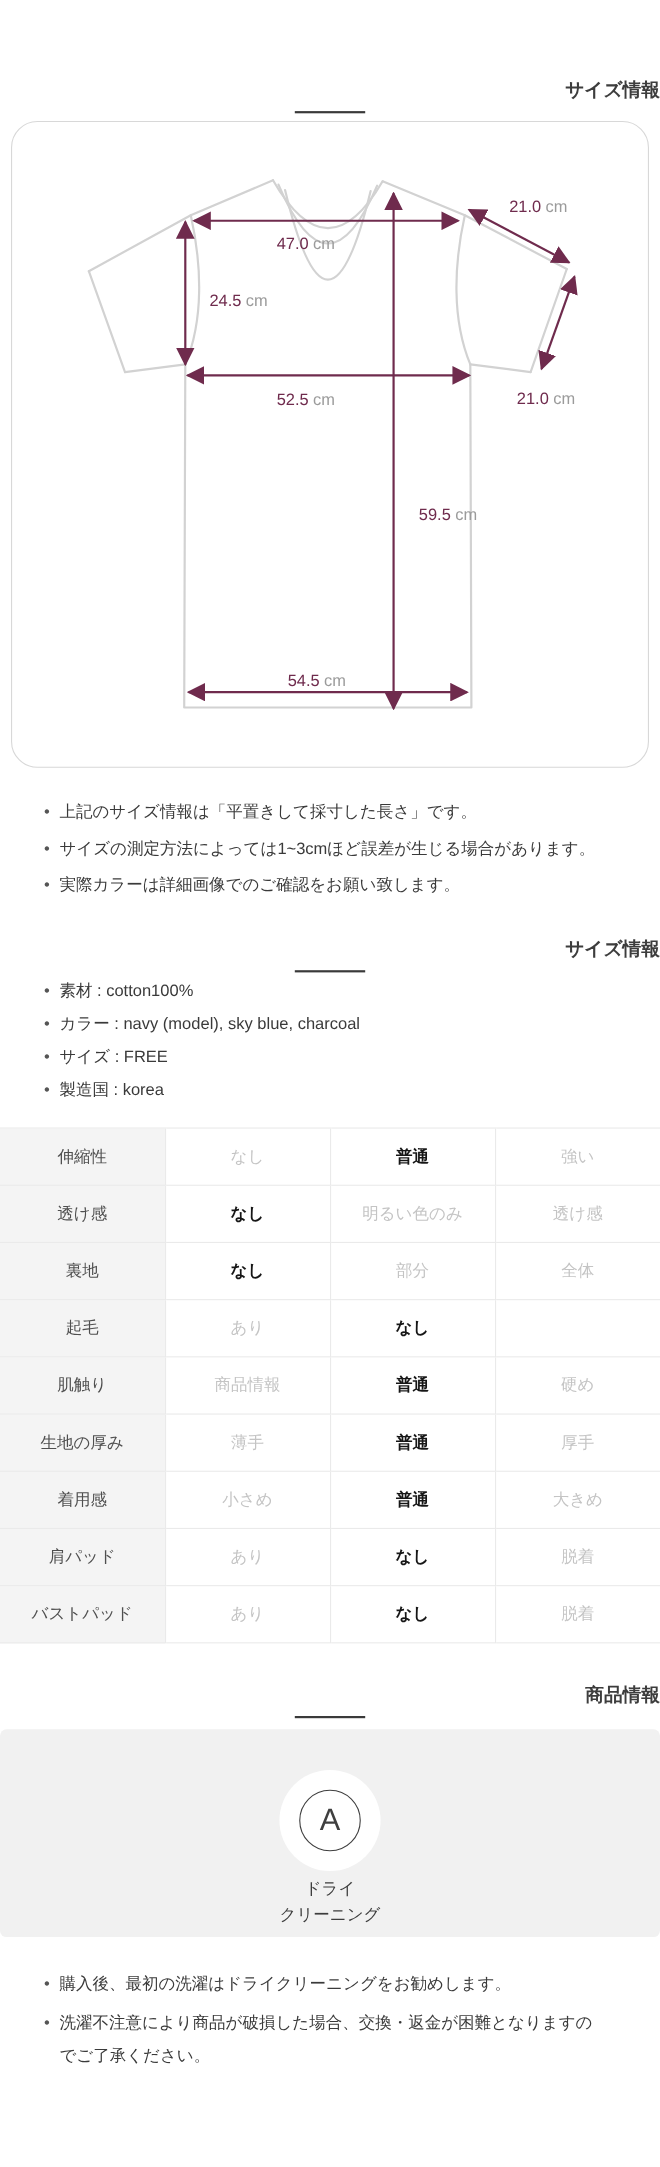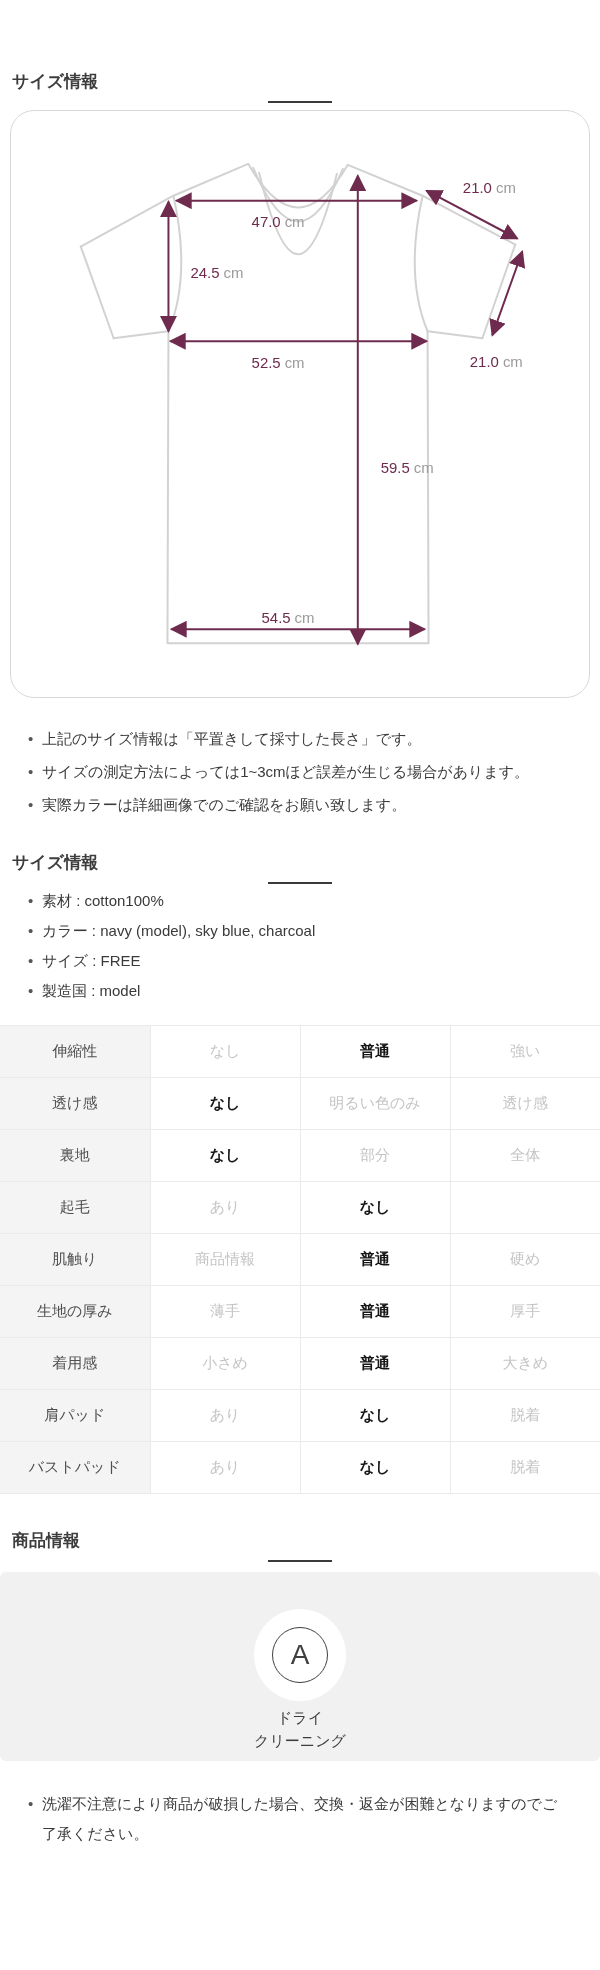--- a/index.html
+++ b/index.html
@@ -23,21 +23,21 @@
   .page{width:600px;}
 
   .page-title{
     margin:76px 0 0 0;
     text-align:center;
     font-size:25px;font-weight:400;color:var(--text-dark);
     letter-spacing:0.2px;
   }
 
   .section-heading{
-    margin:0;text-align:left;
+    margin:0;text-align:right;
     font-size:17px;font-weight:700;color:var(--text-dark);padding-left:12px;
   }
   .heading-underline{
     width:64px;height:2px;background:#3a3a3a;border:0;
     margin:8px auto 0 auto;
   }
   .hd1{margin-top:70px;}
   .hd2{margin-top:36px;}
   .hd3{margin-top:35px;}
 
@@ -50,21 +50,21 @@
   .diagram-box svg{display:block;width:578px;height:586px;}
 
   .shirt-line{fill:none;stroke:var(--shirt-line);stroke-width:2;stroke-linejoin:round;stroke-linecap:round;}
   .meas-line{fill:none;stroke:var(--accent);stroke-width:2;}
   .arrow-head{fill:var(--accent);}
   .meas-text{font-size:15px;}
   .meas-value{fill:var(--accent);}
   .meas-unit{fill:var(--unit-gray);}
 
   ul.bullets{
-    list-style:none;margin:0;padding:0 40px 0 0;
+    list-style:none;margin:12px;padding:0 40px 0 0;
   }
   ul.bullets li{
     position:relative;margin-left:28px;padding-left:14px;
     font-size:15px;line-height:21px;color:var(--text-body);
   }
   ul.bullets li::before{
     content:"\2022";position:absolute;left:0;top:0;color:#555;
   }
   ul.notes-1{margin-top:30px;}
   ul.notes-1 li{margin-bottom:12px;}
@@ -202,21 +202,21 @@
       <li>実際カラーは詳細画像でのご確認をお願い致します。</li>
     </ul>
 
   <h2 class="section-heading hd2">サイズ情報</h2>
   <div class="heading-underline"></div>
 
   <ul class="bullets detail-list">
       <li>素材 : cotton100%</li>
       <li>カラー : navy (model),  sky blue,  charcoal</li>
       <li>サイズ : FREE</li>
-      <li>製造国 : model</li>
+      <li>製造国 : korea</li>
     </ul>
 
   <table class="attr-table">
     <tbody>
         <tr>
           <th>伸縮性</th>
           <td>なし</td>
           <td class="selected">普通</td>
           <td>強い</td>
         </tr>
@@ -280,16 +280,17 @@
         <span class="care-symbol">A</span>
       </div>
     </div>
     <div class="care-label">
       <div>ドライ</div>
       <div>クリーニング</div>
     </div>
   </div>
 
   <ul class="bullets notes-3">
+      <li>購入後、最初の洗濯はドライクリーニングをお勧めします。</li>
       <li>洗濯不注意により商品が破損した場合、交換・返金が困難となりますのでご了承ください。</li>
     </ul>
 
 </div>
 
 </body></html>

